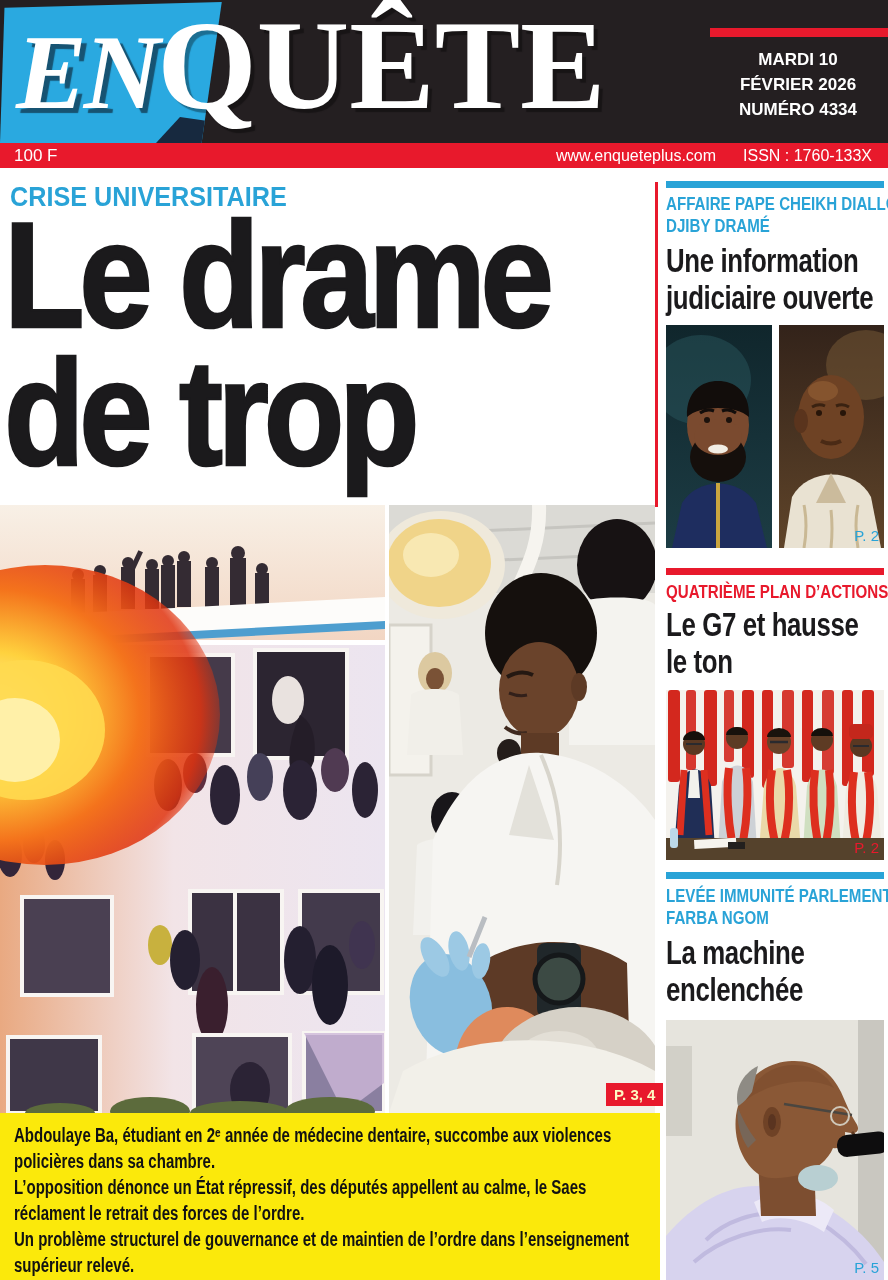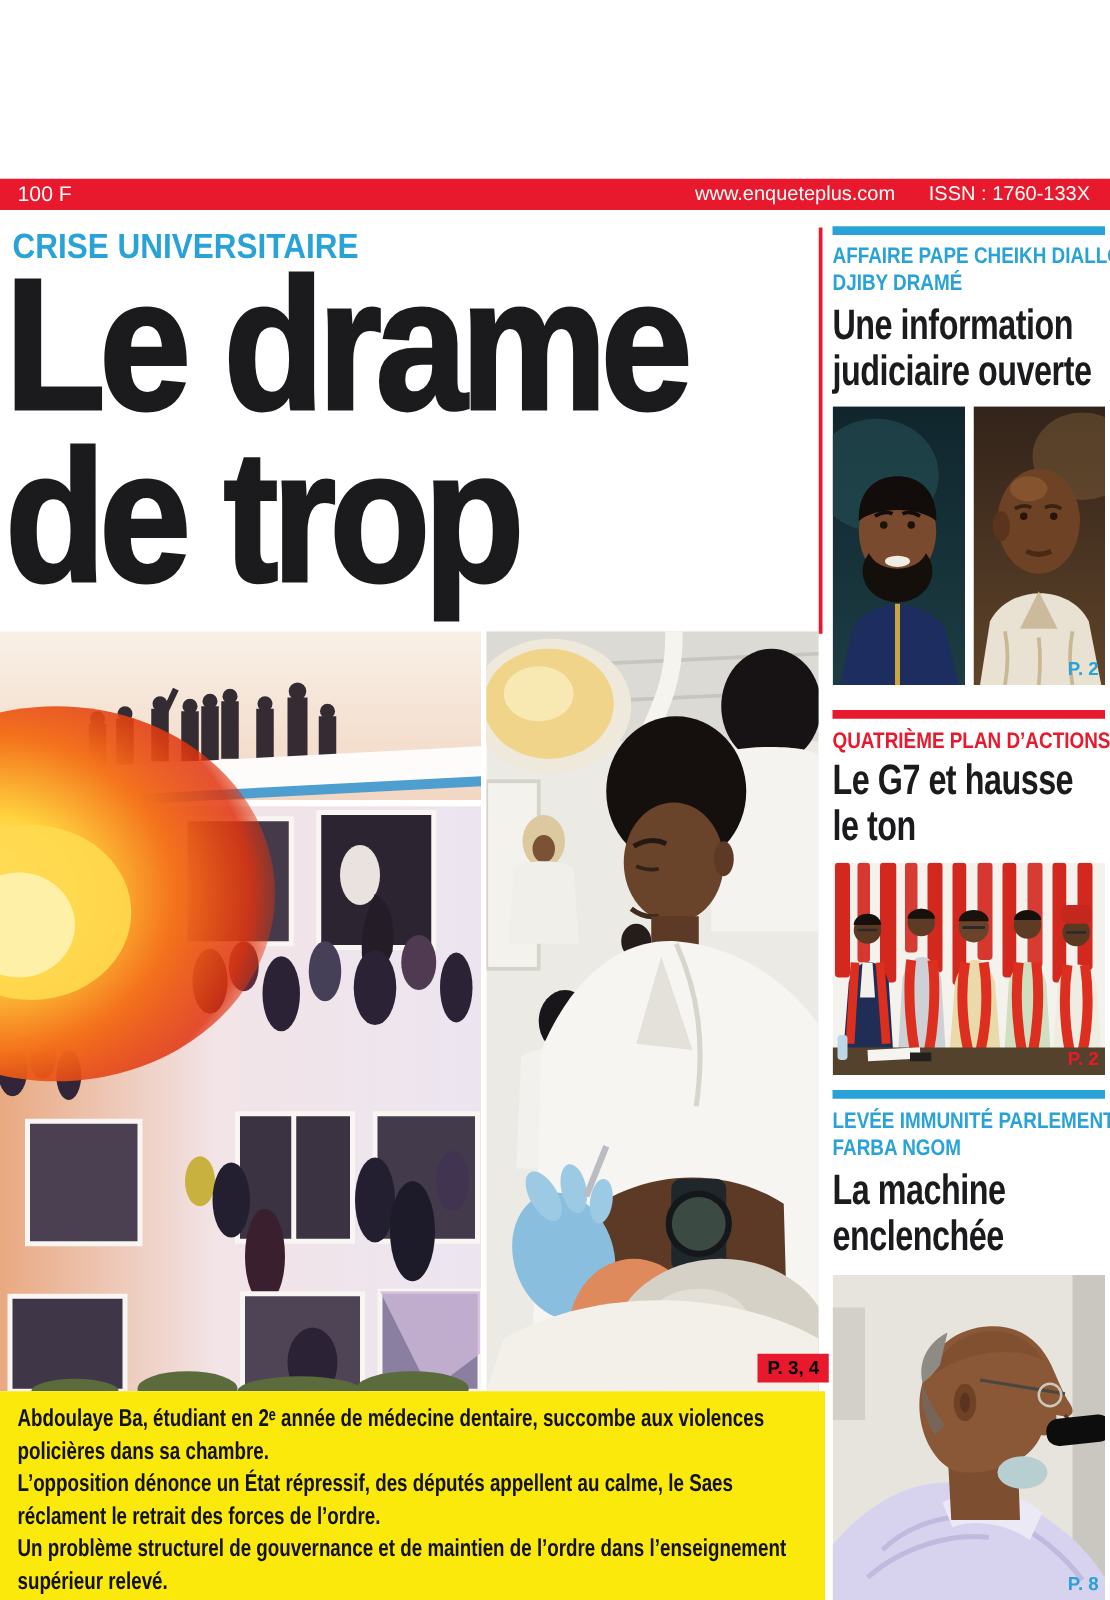--- a/index.html
+++ b/index.html
@@ -31,21 +31,21 @@
   .lead-kicker{position:absolute;left:10px;top:181px;color:#29a3d7;font-size:28px;font-weight:bold;
                white-space:nowrap;transform:scaleX(.9);transform-origin:0 0;}
   .lead-headline{position:absolute;left:4px;top:206px;color:#1b1a1c;font-weight:bold;
                  font-size:150px;line-height:138px;letter-spacing:-6px;
                  transform:scaleX(.88);transform-origin:0 0;white-space:nowrap;
                  -webkit-text-stroke:2.5px #1b1a1c;}
   .photo{position:absolute;overflow:hidden;}
   .photo svg{display:block;width:100%;height:100%;}
   .photo-left{left:0;top:505px;width:385px;height:608px;}
   .photo-right{left:389px;top:505px;width:266px;height:608px;}
-  .lead-pageref{position:absolute;left:606px;top:1083px;background:#e8192c;color:#000000;
+  .lead-pageref{position:absolute;left:606px;top:1083px;background:#e8192c;color:#fef9c3;
                 font-weight:bold;font-size:15px;padding:3px 8px;}
 
   
   .summary{position:absolute;left:0;top:1113px;width:660px;height:167px;background:#fbe90b;
            box-sizing:border-box;padding:9px 0 0 14px;overflow:hidden;}
   .summary-inner{width:130%;transform:scaleX(.77);transform-origin:0 0;}
   .summary-inner p{margin:0;font-size:19.5px;font-weight:bold;line-height:26px;color:#121212;}
 
   
   .vline{position:absolute;left:655px;top:182px;width:3px;height:325px;background:#e8192c;}
@@ -56,29 +56,41 @@
   .rule.cyan{background:#29a3d7;}
   .rule.red{background:#e8192c;}
   .sb-kicker{font-size:18px;font-weight:bold;line-height:22px;white-space:nowrap;
              transform:scaleX(.84);transform-origin:0 0;}
   .sb-kicker.cyan{color:#29a3d7;}
   .sb-kicker.red{color:#e8192c;}
   .sb-headline{font-size:34px;font-weight:bold;line-height:37px;color:#1b1a1c;letter-spacing:-.5px;
                white-space:nowrap;transform:scaleX(.76);transform-origin:0 0;}
   .sb-photo{position:absolute;left:666px;width:218px;overflow:hidden;}
   .sb-photo svg{display:block;width:100%;height:100%;}
-  .pageref{position:absolute;right:5px;bottom:4px;font-size:15px;font-weight:bold;}
+  .pageref{position:absolute;right:5px;bottom:4px;font-size:15px;font-weight:normal;}
   .pageref.cyan{color:#29a3d7;}
   .pageref.red{color:#e8192c;}
 </style>
 </head>
 <body>
 
 <div id="page">
 
+  <div class="masthead">
+    <div class="logo-panel">
+        <div class="shadow"></div>
+      </div>
+    <div class="logo"><span class="en">EN</span><span class="quete">QUÊTE</span></div>
+    <div class="mast-redbar"></div>
+    <div class="date-box">
+      <div>MARDI 10</div>
+      <div>FÉVRIER 2026</div>
+      <div>NUMÉRO 4334</div>
+    </div>
+  </div>
 
   <div class="red-strip">
     <span class="price">100 F</span>
     <span class="website">www.enqueteplus.com</span>
     <span class="issn">ISSN : 1760-133X</span>
   </div>
 
   <div class="lead-kicker">CRISE UNIVERSITAIRE</div>
   <div class="lead-headline">
     <div>Le drame</div>
@@ -427,16 +439,16 @@
       <path d="M118,84 L186,95" stroke="#4a4640" stroke-width="2.5" fill="none"></path>
       <circle cx="174" cy="96" r="9" fill="none" stroke="#cfc8ba" stroke-width="2"></circle>
 
       <path d="M186,112 q6,6 2,12" stroke="#5e3820" stroke-width="3" fill="none"></path>
       <path d="M174,128 q8,2 12,-2" stroke="#5e3820" stroke-width="3" fill="none"></path>
 
       <rect x="170" y="116" width="52" height="22" rx="10" fill="#0e0d0e" transform="rotate(-6 170 116)"></rect>
 
       <ellipse cx="152" cy="158" rx="20" ry="13" fill="#b8cfd2"></ellipse>
     </svg>
-    <span class="pageref cyan">P. 8</span>
+    <span class="pageref cyan">P. 5</span>
   </div>
 
 </div>
 
 </body></html>

